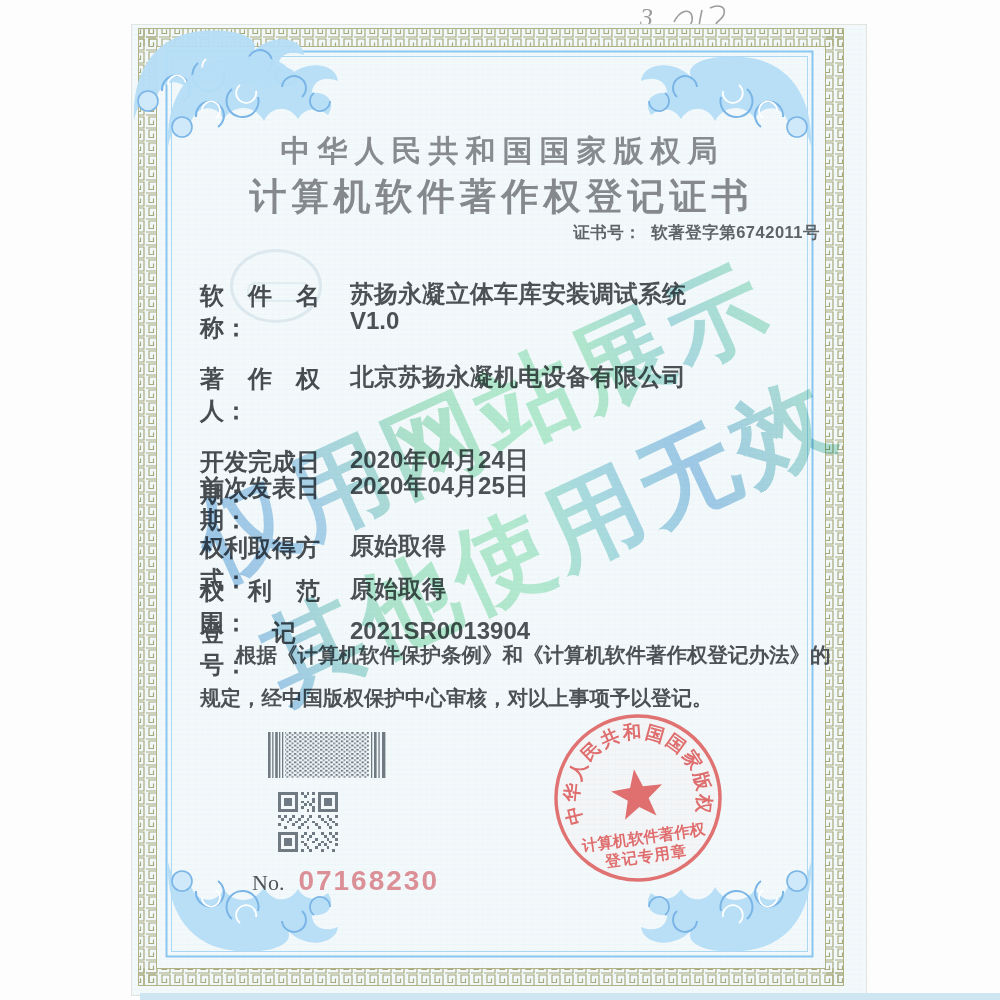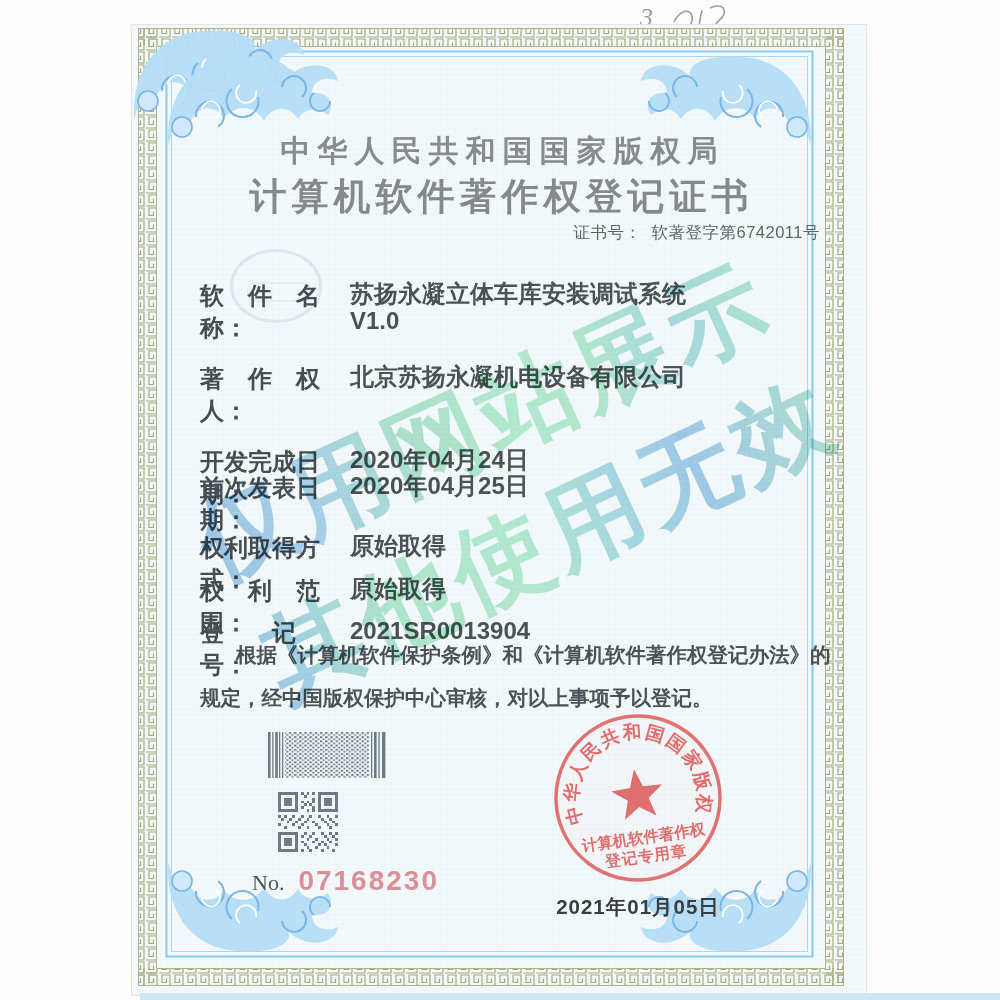--- a/index.html
+++ b/index.html
@@ -31,21 +31,21 @@
     font-family:"Liberation Serif", serif; font-size:30px; font-weight:600;
     letter-spacing:7px; color:#878b90; text-indent:7px;
   }
   .main-title {
     position:absolute; top:147px; left:0; width:100%; text-align:center;
     font-family:"Liberation Serif", serif; font-size:37px; font-weight:600;
     letter-spacing:5px; color:#85898d; text-indent:5px;
   }
   .cert-no {
     position:absolute; top:197px; right:46px;
-    font-size:16.5px; font-weight:normal; color:#5d6367; letter-spacing:0.5px;
+    font-size:16.5px; font-weight:bold; color:#5d6367; letter-spacing:0.5px;
   }
   .cert-no .lbl { margin-right:10px; }
   
   .row { position:absolute; left:68px; font-size:24px; font-weight:bold; color:#4c5155;margin-top:18px; }
   .row .label { display:inline-block; width:148px; color:#474c50; }
   .row .value { position:absolute; left:150px; top:0; white-space:nowrap; line-height:27px; }
   .r0{top:237px;} .r1{top:320px;} .r2{top:403px;} .r3{top:429px;}
   .r4{top:489px;} .r5{top:532px;} .r6{top:574px;}
   
   .stmt { position:absolute; font-size:20.5px; font-weight:bold; color:#4c5155; white-space:nowrap; }
@@ -214,20 +214,19 @@
     <defs>
       <path id="sealArc" d="M31.6,108.5 A60,60 0 1,1 144.4,108.5" fill="none"></path>
     </defs>
     <text font-size="18.5" font-weight="bold" fill="#dd5a5a" letter-spacing="2.4" font-family="Liberation Serif, serif">
       <textPath href="#sealArc" startOffset="4">中华人民共和国国家版权局</textPath>
     </text>
     <polygon fill="#de5c5c" points="88,59 81.5,77.1 62.3,77.7 77.5,89.4 72.1,107.8 88,97 103.9,107.8 98.5,89.4 113.7,77.7 94.5,77.1"></polygon>
     <text x="88" y="133" text-anchor="middle" font-size="15.5" font-weight="bold" fill="#dd5a5a">计算机软件著作权</text>
     <text x="88" y="152" text-anchor="middle" font-size="15.5" font-weight="bold" fill="#dd5a5a" letter-spacing="1">登记专用章</text>
   </svg>
-  <div class="issue-date">2021年01月05日</div>
 
   <div class="wm wm1">仅用网站展示</div>
   <div class="wm wm2">其他使用无效</div>
 
 </div>
 
 <div class="bottom-strip"></div>
 
 </body></html>

